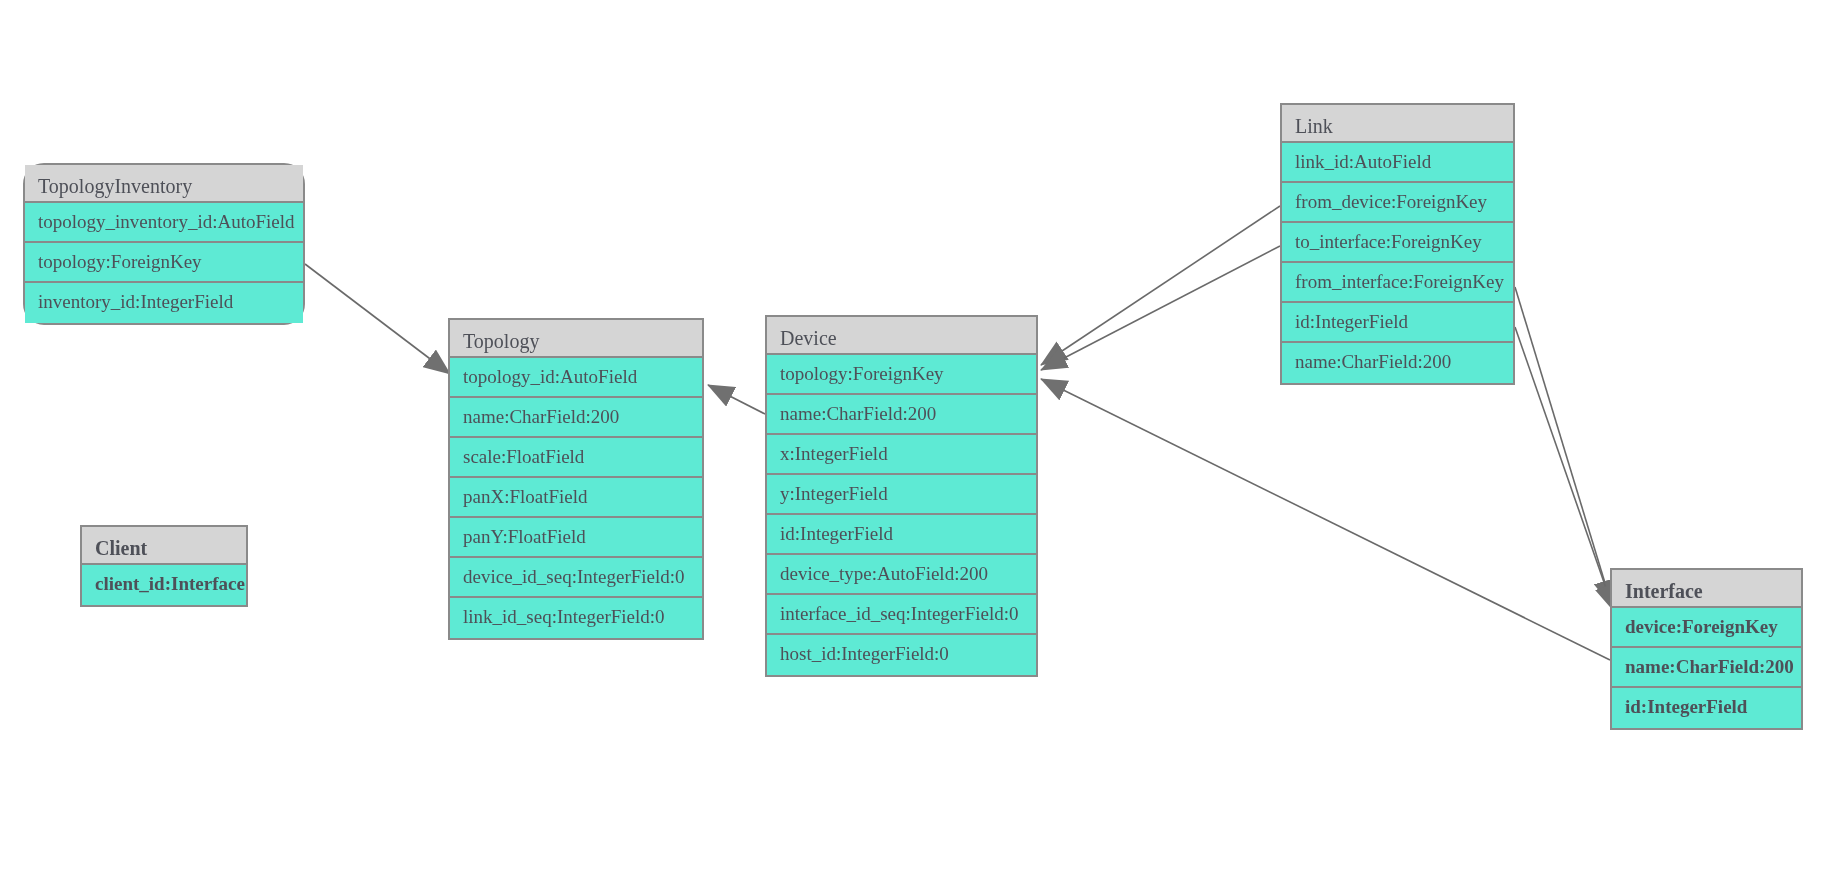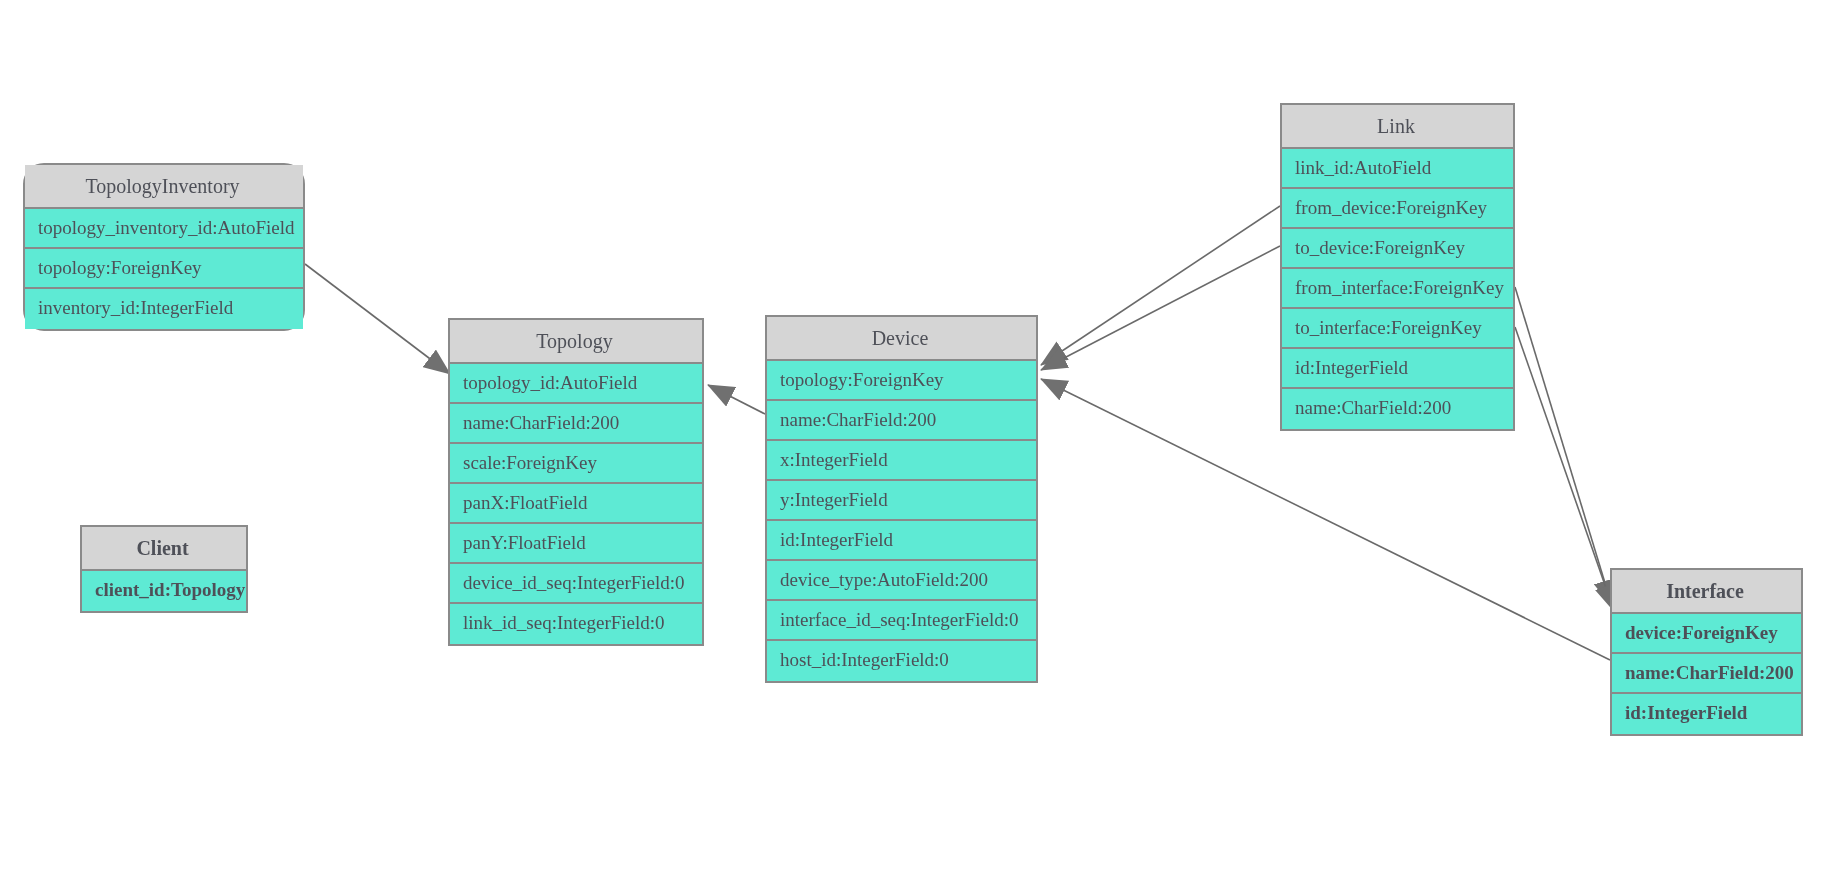--- a/index.html
+++ b/index.html
@@ -24,29 +24,28 @@
   }
   .entity {
     position: absolute;
     box-sizing: border-box;
     background: #ffffff;
     border: 2px solid #8a8a8a;
     color: #4e5058;
   }
   .entity-header {
     box-sizing: border-box;
-    height: 44px;
+    height: 38px;
     line-height: 42px;
     padding: 0 16px 0 13px;
     background: #d5d5d5;
     border-bottom: 2px solid #8a8a8a;
     font-size: 20px;
     white-space: nowrap;
     overflow: hidden;
-    text-align: center;
   }
   .entity-field {
     box-sizing: border-box;
     height: 40px;
     line-height: 38px;
     padding: 0 0 0 13px;
     background: #5eead4;
     border-bottom: 2px solid #8a8a8a;
     font-size: 19px;
     white-space: nowrap;
@@ -84,54 +83,53 @@
           <div class="entity-field">topology_inventory_id:AutoField</div>
           <div class="entity-field">topology:ForeignKey</div>
           <div class="entity-field">inventory_id:IntegerField</div>
         </div>
   </div>
       <div class="entity" style="left: 448px; top: 318px; width: 256px;">
     <div class="entity-header">Topology</div>
     <div class="entity-fields">
           <div class="entity-field">topology_id:AutoField</div>
           <div class="entity-field">name:CharField:200</div>
-          <div class="entity-field">scale:ForeignKey</div>
+          <div class="entity-field">scale:FloatField</div>
           <div class="entity-field">panX:FloatField</div>
           <div class="entity-field">panY:FloatField</div>
           <div class="entity-field">device_id_seq:IntegerField:0</div>
           <div class="entity-field">link_id_seq:IntegerField:0</div>
         </div>
   </div>
       <div class="entity" style="left: 80px; top: 525px; width: 168px; font-weight: bold;">
     <div class="entity-header">Client</div>
     <div class="entity-fields">
-          <div class="entity-field">client_id:Topology</div>
+          <div class="entity-field">client_id:Interface</div>
         </div>
   </div>
       <div class="entity" style="left: 765px; top: 315px; width: 273px;">
     <div class="entity-header">Device</div>
     <div class="entity-fields">
           <div class="entity-field">topology:ForeignKey</div>
           <div class="entity-field">name:CharField:200</div>
           <div class="entity-field">x:IntegerField</div>
           <div class="entity-field">y:IntegerField</div>
           <div class="entity-field">id:IntegerField</div>
           <div class="entity-field">device_type:AutoField:200</div>
           <div class="entity-field">interface_id_seq:IntegerField:0</div>
           <div class="entity-field">host_id:IntegerField:0</div>
         </div>
   </div>
       <div class="entity" style="left: 1280px; top: 103px; width: 235px;">
     <div class="entity-header">Link</div>
     <div class="entity-fields">
           <div class="entity-field">link_id:AutoField</div>
           <div class="entity-field">from_device:ForeignKey</div>
-          <div class="entity-field">to_device:ForeignKey</div>
+          <div class="entity-field">to_interface:ForeignKey</div>
           <div class="entity-field">from_interface:ForeignKey</div>
-          <div class="entity-field">to_interface:ForeignKey</div>
           <div class="entity-field">id:IntegerField</div>
           <div class="entity-field">name:CharField:200</div>
         </div>
   </div>
       <div class="entity" style="left: 1610px; top: 568px; width: 193px; font-weight: bold;">
     <div class="entity-header">Interface</div>
     <div class="entity-fields">
           <div class="entity-field">device:ForeignKey</div>
           <div class="entity-field">name:CharField:200</div>
           <div class="entity-field">id:IntegerField</div>

